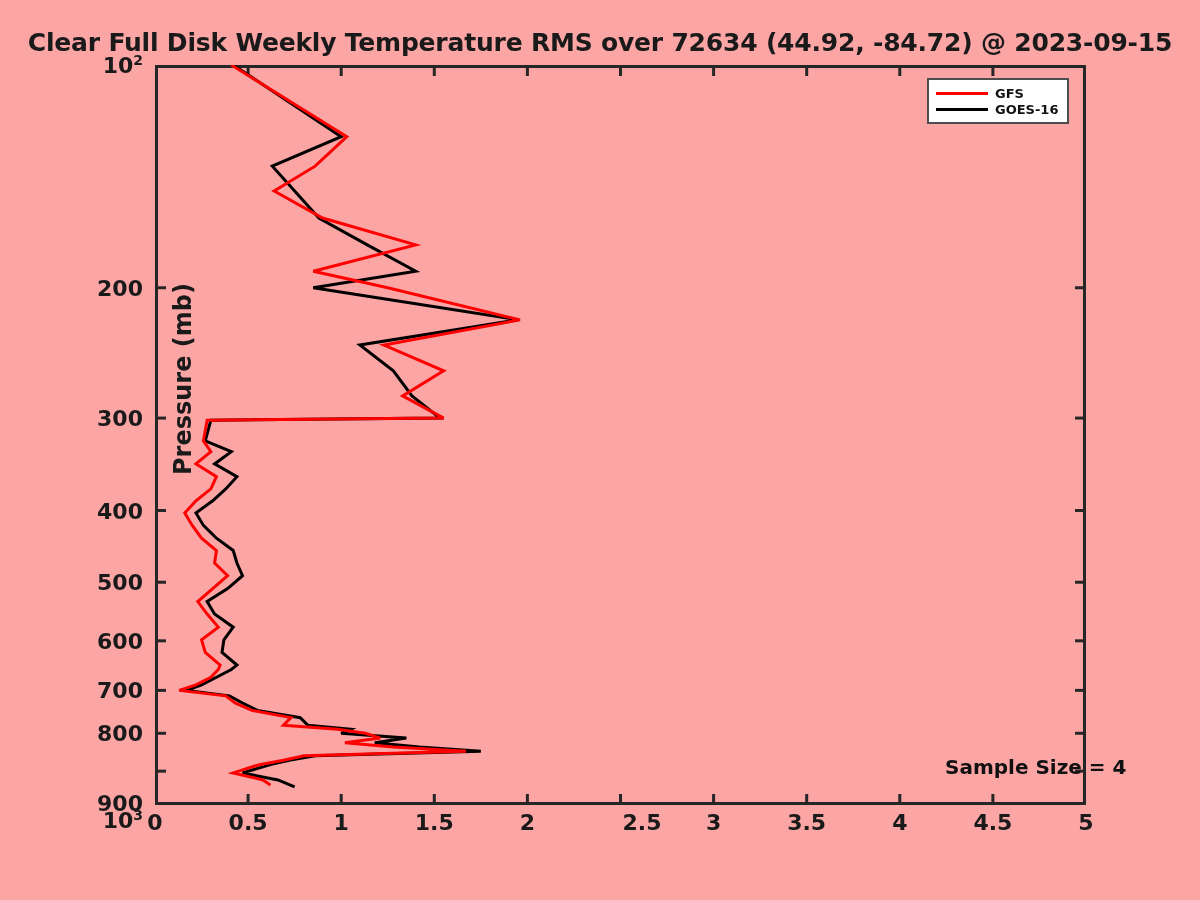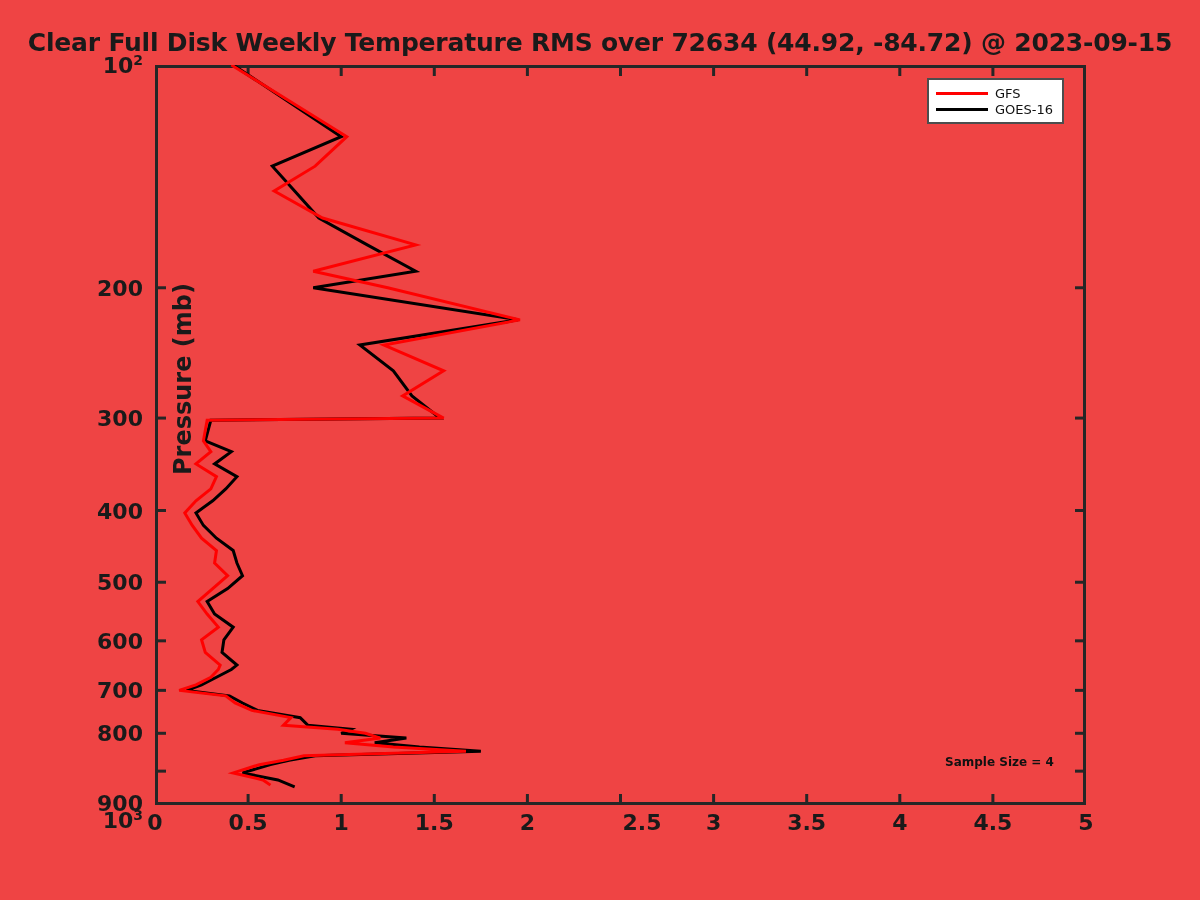--- a/index.html
+++ b/index.html
@@ -10,21 +10,21 @@
   body {
     width: 1200px;
     height: 900px;
     font-family: "DejaVu Sans", sans-serif;
     overflow: hidden;
   }
   #figure {
     position: relative;
     width: 1200px;
     height: 900px;
-    background: #ef4444;
+    background: #fca5a5;
   }
   #chart-title {
     position: absolute;
     left: 0;
     top: 28px;
     width: 1200px;
     text-align: center;
     font-size: 25px;
     font-weight: bold;
     color: #1a1a1a;
@@ -103,29 +103,29 @@
   }
   .legend-swatch {
     width: 52px;
     height: 0;
     border-top-width: 3px;
     border-top-style: solid;
     margin-right: 7px;
   }
   .legend-text {
     font-size: 13px;
-    font-weight: normal;
+    font-weight: bold;
     color: #111111;
     line-height: 1;
   }
   #sample-size {
     position: absolute;
     left: 790px;
     top: 690px;
-    font-size: 12px;
+    font-size: 20px;
     font-weight: bold;
     color: #111111;
     white-space: nowrap;
   }
 </style>
 </head>
 <body>
 
 <div id="figure">
 

